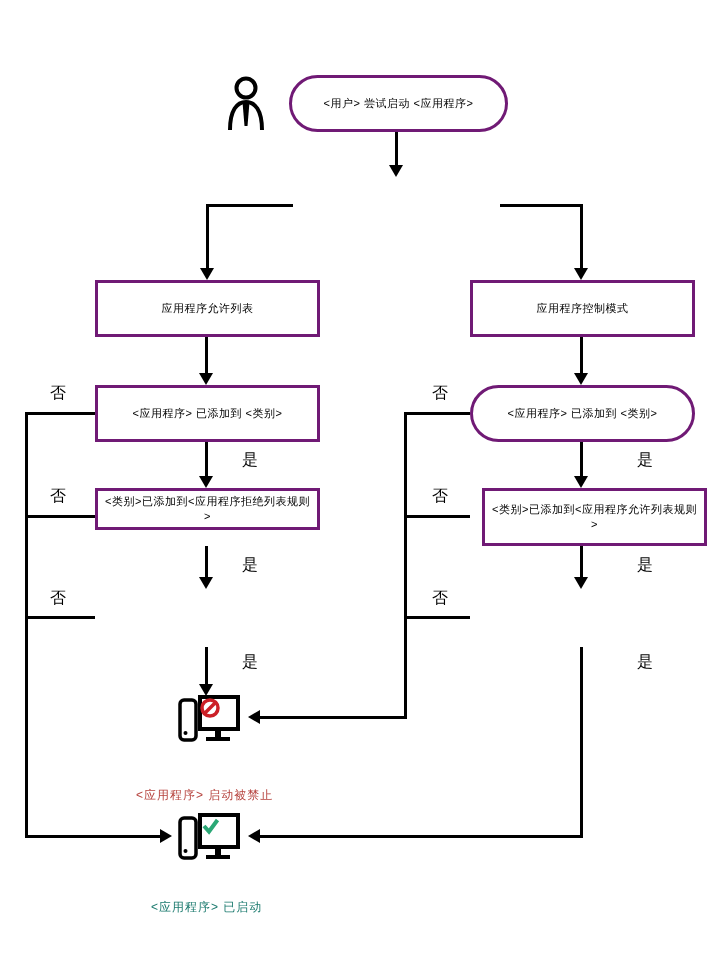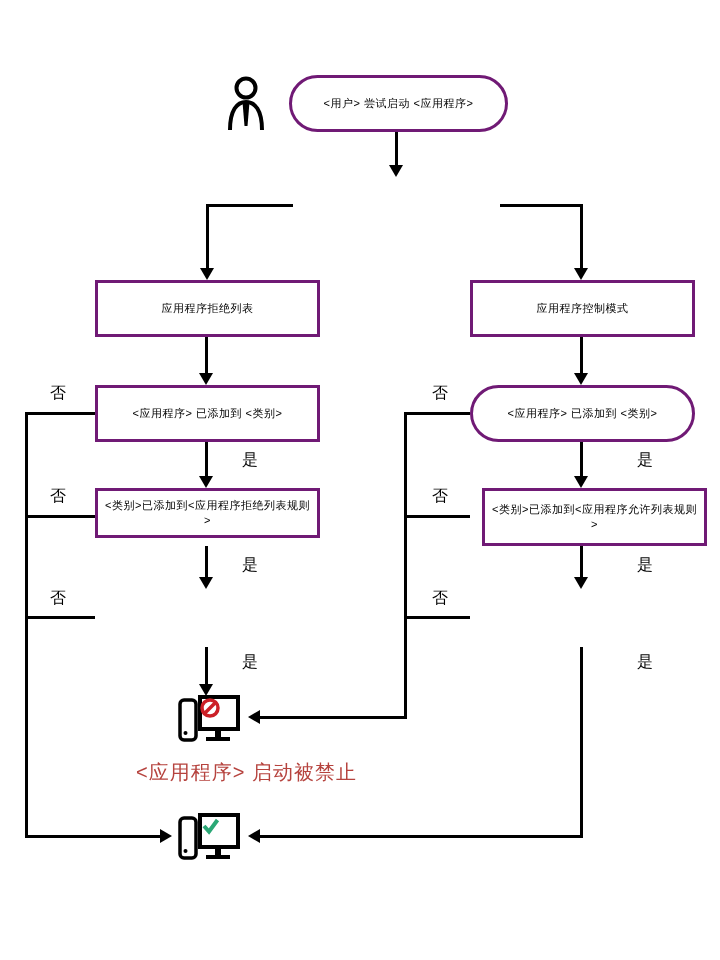--- a/index.html
+++ b/index.html
@@ -14,21 +14,21 @@
     text-align:center;font-size:11px;line-height:1.35;padding:4px;
     letter-spacing:0.5px;
   }
   .stadium{border-radius:29px;}
   .hl,.vl{position:absolute;background:#000;}
   .arr{position:absolute;width:0;height:0;}
   .arr-down{border-left:7px solid transparent;border-right:7px solid transparent;border-top:12px solid #000;}
   .arr-right{border-top:7px solid transparent;border-bottom:7px solid transparent;border-left:12px solid #000;}
   .arr-left{border-top:7px solid transparent;border-bottom:7px solid transparent;border-right:12px solid #000;}
   .edge-label{position:absolute;font-size:16px;letter-spacing:1px;}
-  .result-label{position:absolute;font-size:20px;letter-spacing:1px;white-space:nowrap;}
+  .result-label{position:absolute;font-size:12px;letter-spacing:1px;white-space:nowrap;margin-top:28px;}
   #blocked-label{color:var(--blocked-text,#b6433e);}
   #started-label{color:var(--started-text,#1b7a6e);}
   .icon-wrap{position:absolute;}
 </style>
 </head>
 <body>
 
 <div id="canvas">
 
   <div class="icon-wrap" style="left:226px;top:76px;">
@@ -38,36 +38,36 @@
       <polygon points="16.5,26 23.5,26 21.5,50 18.5,50" fill="#000"></polygon>
     </svg>
   </div>
 
   <div class="node stadium" style="left:289px;top:75px;width:219px;height:57px;">
     <span>&lt;用户&gt; 尝试启动 &lt;应用程序&gt;</span>
   </div>
 
 
   <div class="node" style="left:95px;top:280px;width:225px;height:57px;">
-    <span>应用程序拒绝列表</span>
+    <span>应用程序允许列表</span>
   </div>
 
   <div class="node" style="left:470px;top:280px;width:225px;height:57px;">
     <span>应用程序控制模式</span>
   </div>
 
   <div class="node" style="left:95px;top:385px;width:225px;height:57px;">
     <span>&lt;应用程序&gt; 已添加到 &lt;类别&gt;</span>
   </div>
 
   <div class="node stadium" style="left:470px;top:385px;width:225px;height:57px;">
     <span>&lt;应用程序&gt; 已添加到 &lt;类别&gt;</span>
   </div>
 
-  <div class="node" style="left:95px;top:488px;width:225px;height:50px;">
+  <div class="node" style="left:95px;top:488px;width:225px;height:42px;">
     <span>&lt;类别&gt;已添加到&lt;应用程序拒绝列表规则&gt;</span>
   </div>
 
   <div class="node" style="left:482px;top:488px;width:225px;height:58px;">
     <span>&lt;类别&gt;已添加到&lt;应用程序允许列表规则&gt;</span>
   </div>
 
 
 
   <div class="vl" style="left:395px;top:132px;width:3px;height:35px;"></div>
@@ -150,14 +150,15 @@
       <rect x="2" y="5" width="16" height="40" rx="4" fill="#fff" stroke="#000" stroke-width="3.5"></rect>
       <circle cx="7.5" cy="38" r="2" fill="#000"></circle>
       <rect x="22" y="2" width="38" height="32" fill="#fff" stroke="#000" stroke-width="4"></rect>
       <rect x="37" y="34" width="6" height="8" fill="#000"></rect>
       <rect x="28" y="42" width="24" height="4" fill="#000"></rect>
       <path d="M26 13 L31 18.5 L39.5 7" fill="none" style="stroke:var(--check-green,#2aa876)" stroke-width="4"></path>
     </svg>
   </div>
 
   <div class="result-label" id="blocked-label" style="left:136px;top:759px;">&lt;应用程序&gt; 启动被禁止</div>
+  <div class="result-label" id="started-label" style="left:151px;top:871px;">&lt;应用程序&gt; 已启动</div>
 
 </div>
 
 </body></html>

